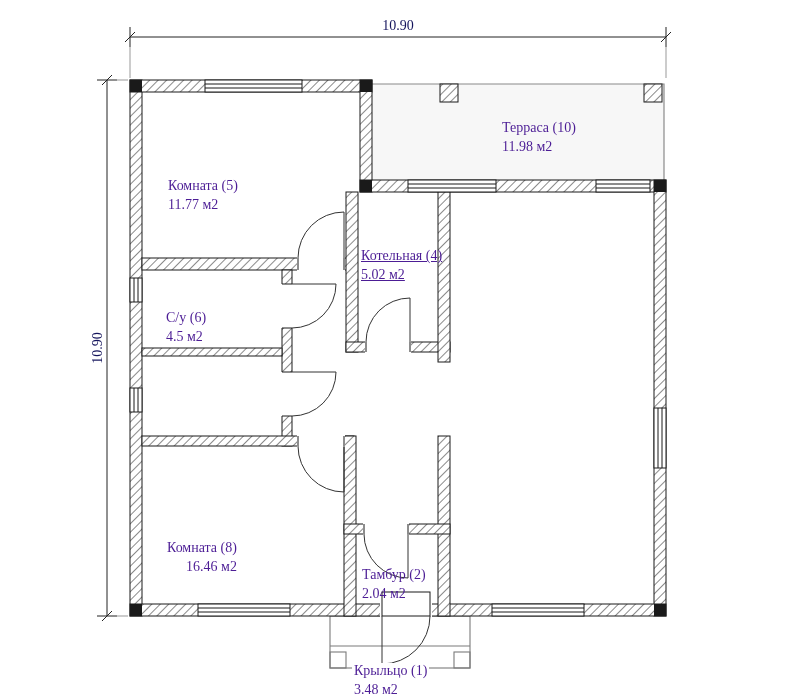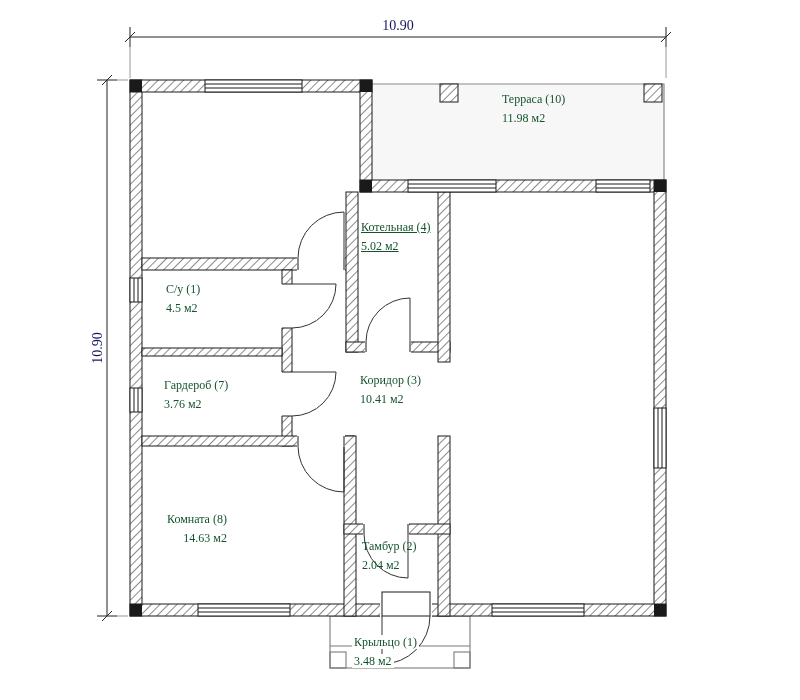--- a/index.html
+++ b/index.html
@@ -8,24 +8,25 @@
   .plan {
     position: relative;
     width: 732px;
     height: 700px;
     background: #ffffff;
     overflow: hidden;
   }
   .plan svg { position: absolute; left: 0; top: 0; }
   .room-label {
     position: absolute;
-    color: #14532d;
-    font-size: 12px;
+    color: #4c1d95;
+    font-size: 14px;
     line-height: 19px;
     white-space: nowrap;
+    margin-top: 28px;
   }
   .room-label .bg { background: #ffffff; padding: 0 2px; }
   .dim-label {
     position: absolute;
     color: #14145c;
     font-size: 14px;
     width: 60px;
     text-align: center;
     white-space: nowrap;
   }
@@ -185,50 +186,46 @@
       <line x1="102" y1="85" x2="112" y2="75"></line>
       <line x1="102" y1="621" x2="112" y2="611"></line>
       <line x1="117" y1="80" x2="128" y2="80" stroke="#999999"></line>
       <line x1="117" y1="616" x2="128" y2="616" stroke="#999999"></line>
     </g>
   </svg>
 
   <div class="dim-label" style="left:368px; top:18px;">10.90</div>
   <div class="dim-label dim-left" style="left:68px; top:340px;">10.90</div>
 
+  <div class="room-label" style="left:168px; top:148px;">
+    <div>Комната (5)</div>
+    <div>11.77 м2</div>
+  </div>
 
   <div class="room-label" style="left:502px; top:90px;">
     <div>Терраса (10)</div>
     <div>11.98 м2</div>
   </div>
 
   <div class="room-label" style="left:361px; top:218px;text-decoration:underline;">
     <div>Котельная (4)</div>
     <div>5.02 м2</div>
   </div>
 
   <div class="room-label" style="left:166px; top:280px;">
-    <div>С/у (1)</div>
+    <div>С/у (6)</div>
     <div>4.5 м2</div>
   </div>
 
-  <div class="room-label" style="left:164px; top:376px;">
-    <div>Гардероб (7)</div>
-    <div>3.76 м2</div>
-  </div>
-
-  <div class="room-label" style="left:360px; top:371px;">
-    <div>Коридор (3)</div>
-    <div>10.41 м2</div>
-  </div>
+
 
 
   <div class="room-label" style="left:167px; top:510px;text-align:right;">
     <div>Комната (8)</div>
-    <div>14.63 м2</div>
+    <div>16.46 м2</div>
   </div>
 
   <div class="room-label" style="left:362px; top:537px;">
     <div>Тамбур (2)</div>
     <div>2.04 м2</div>
   </div>
 
   <div class="room-label" style="left:352px; top:633px;font-family:Liberation Serif, serif;">
     <div><span class="bg">Крыльцо (1)</span></div>
     <div><span class="bg">3.48 м2</span></div>

